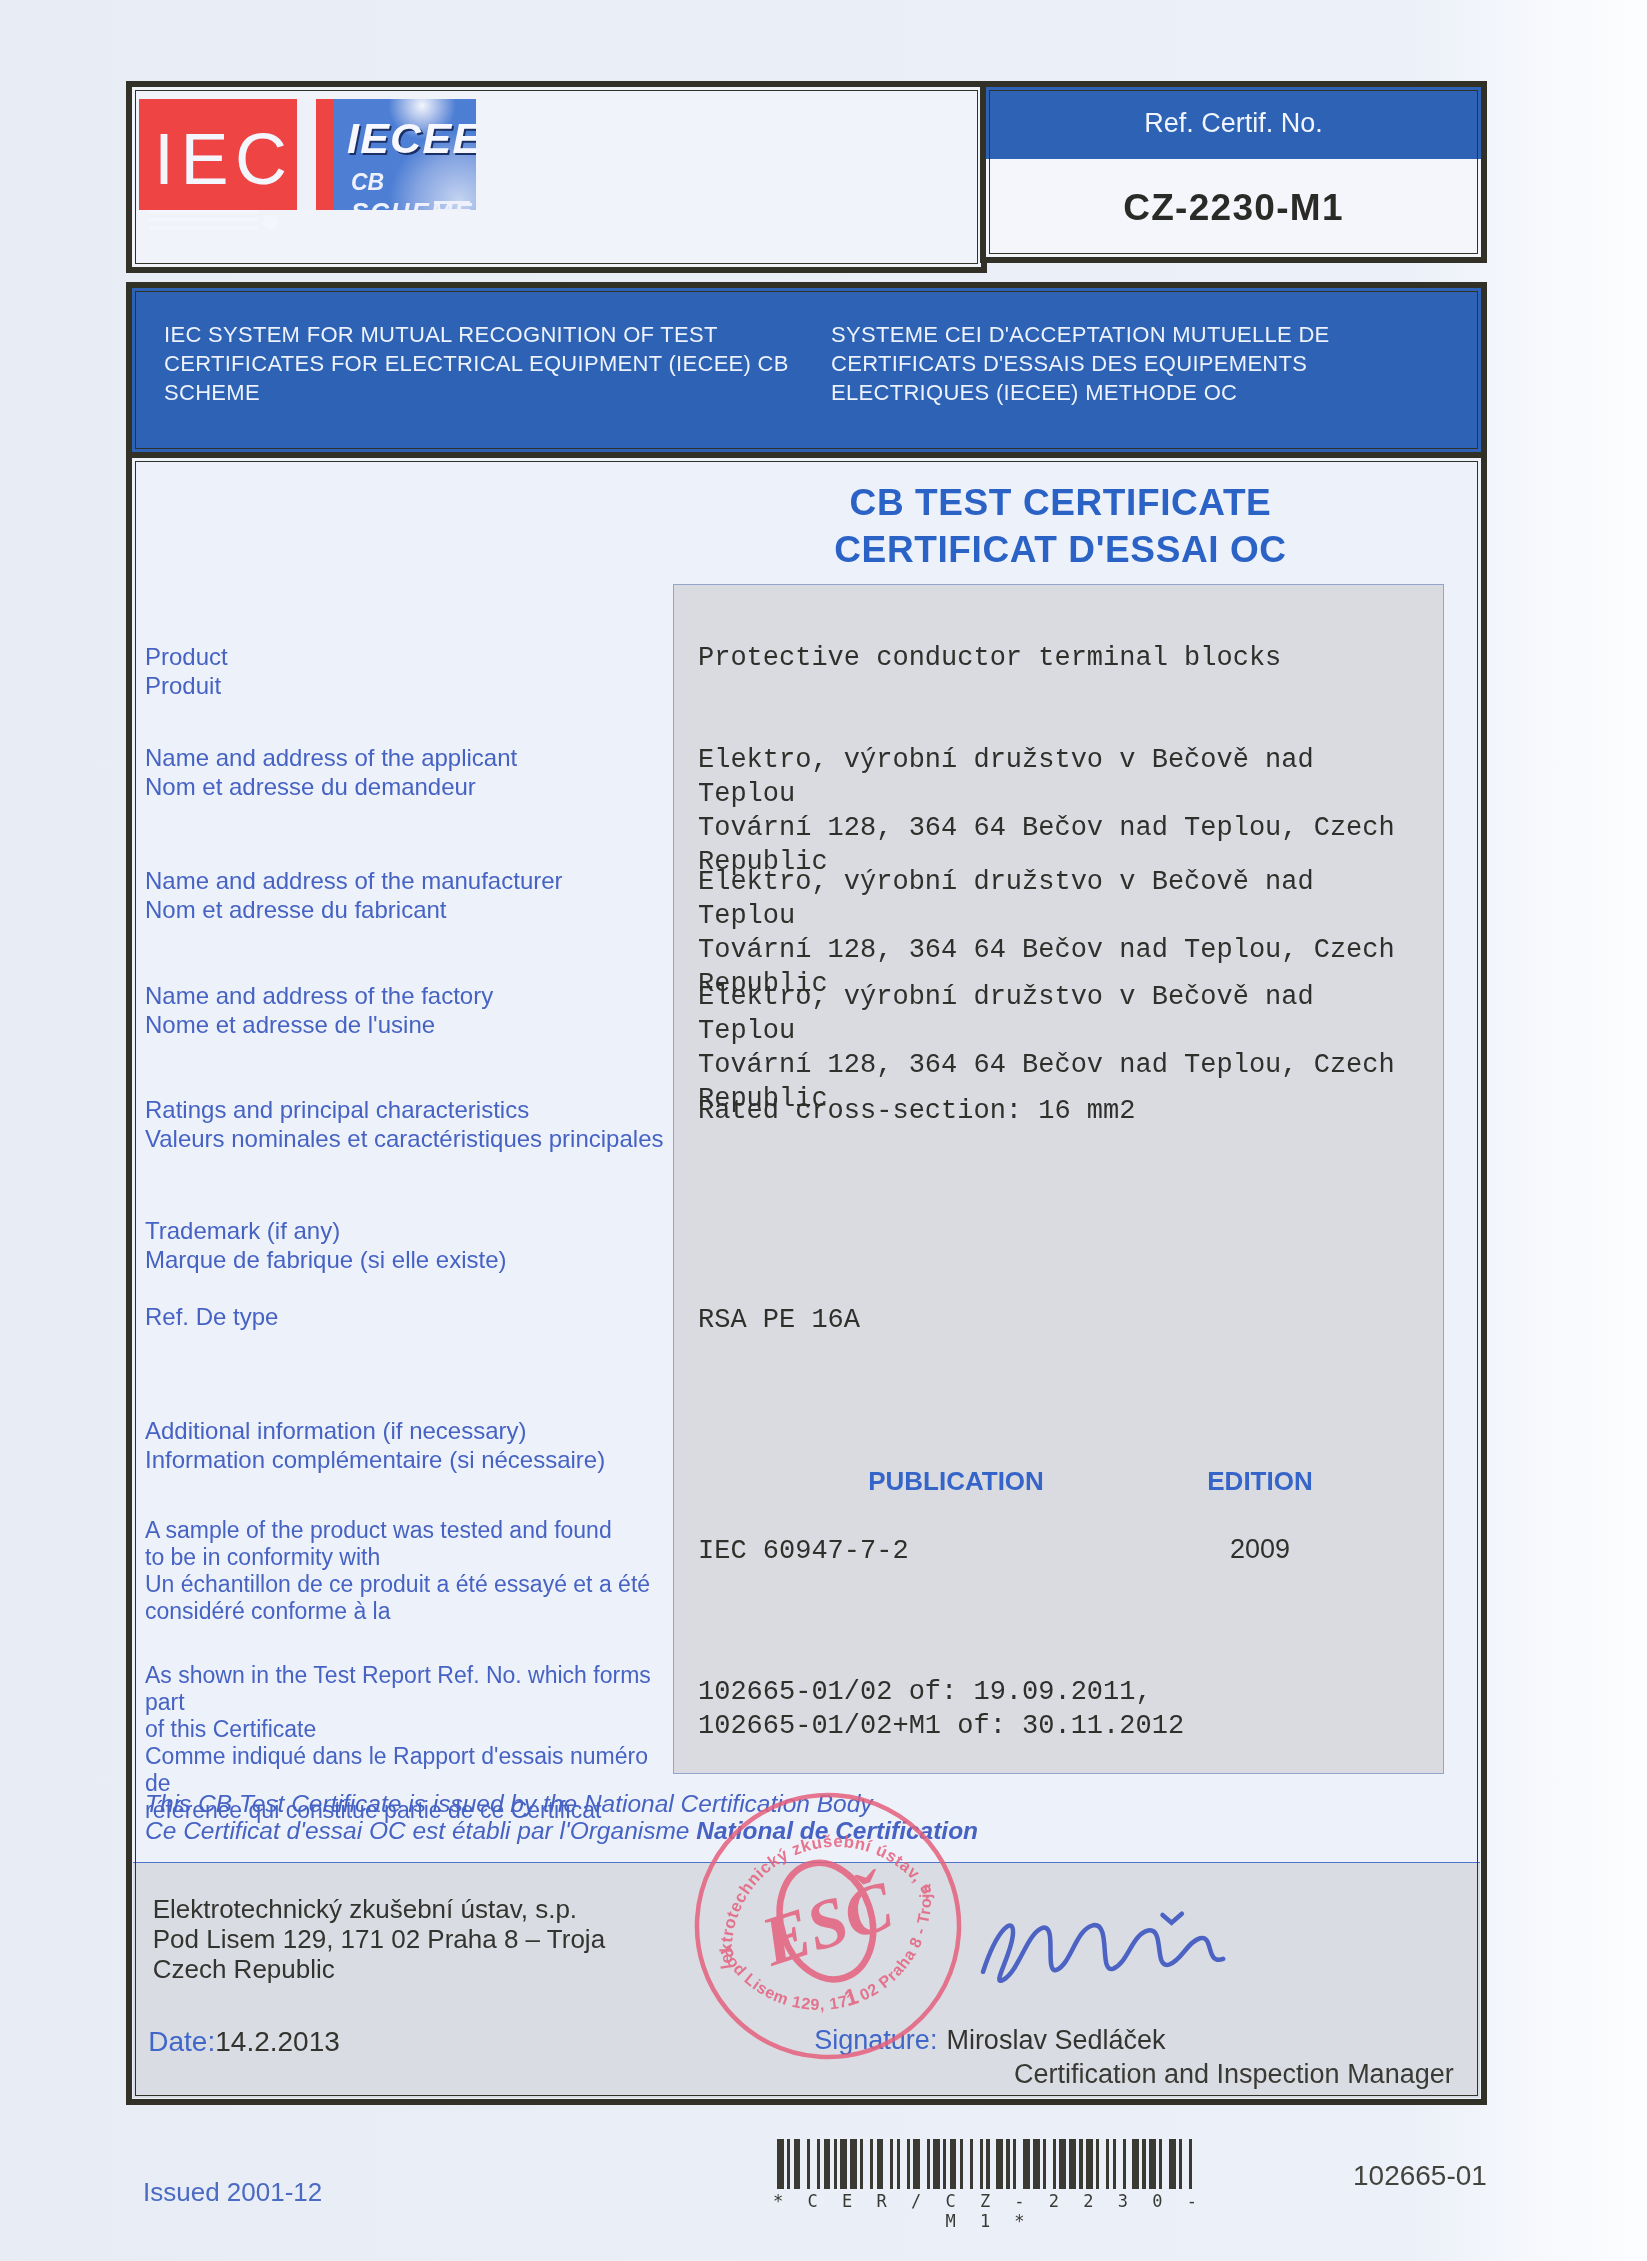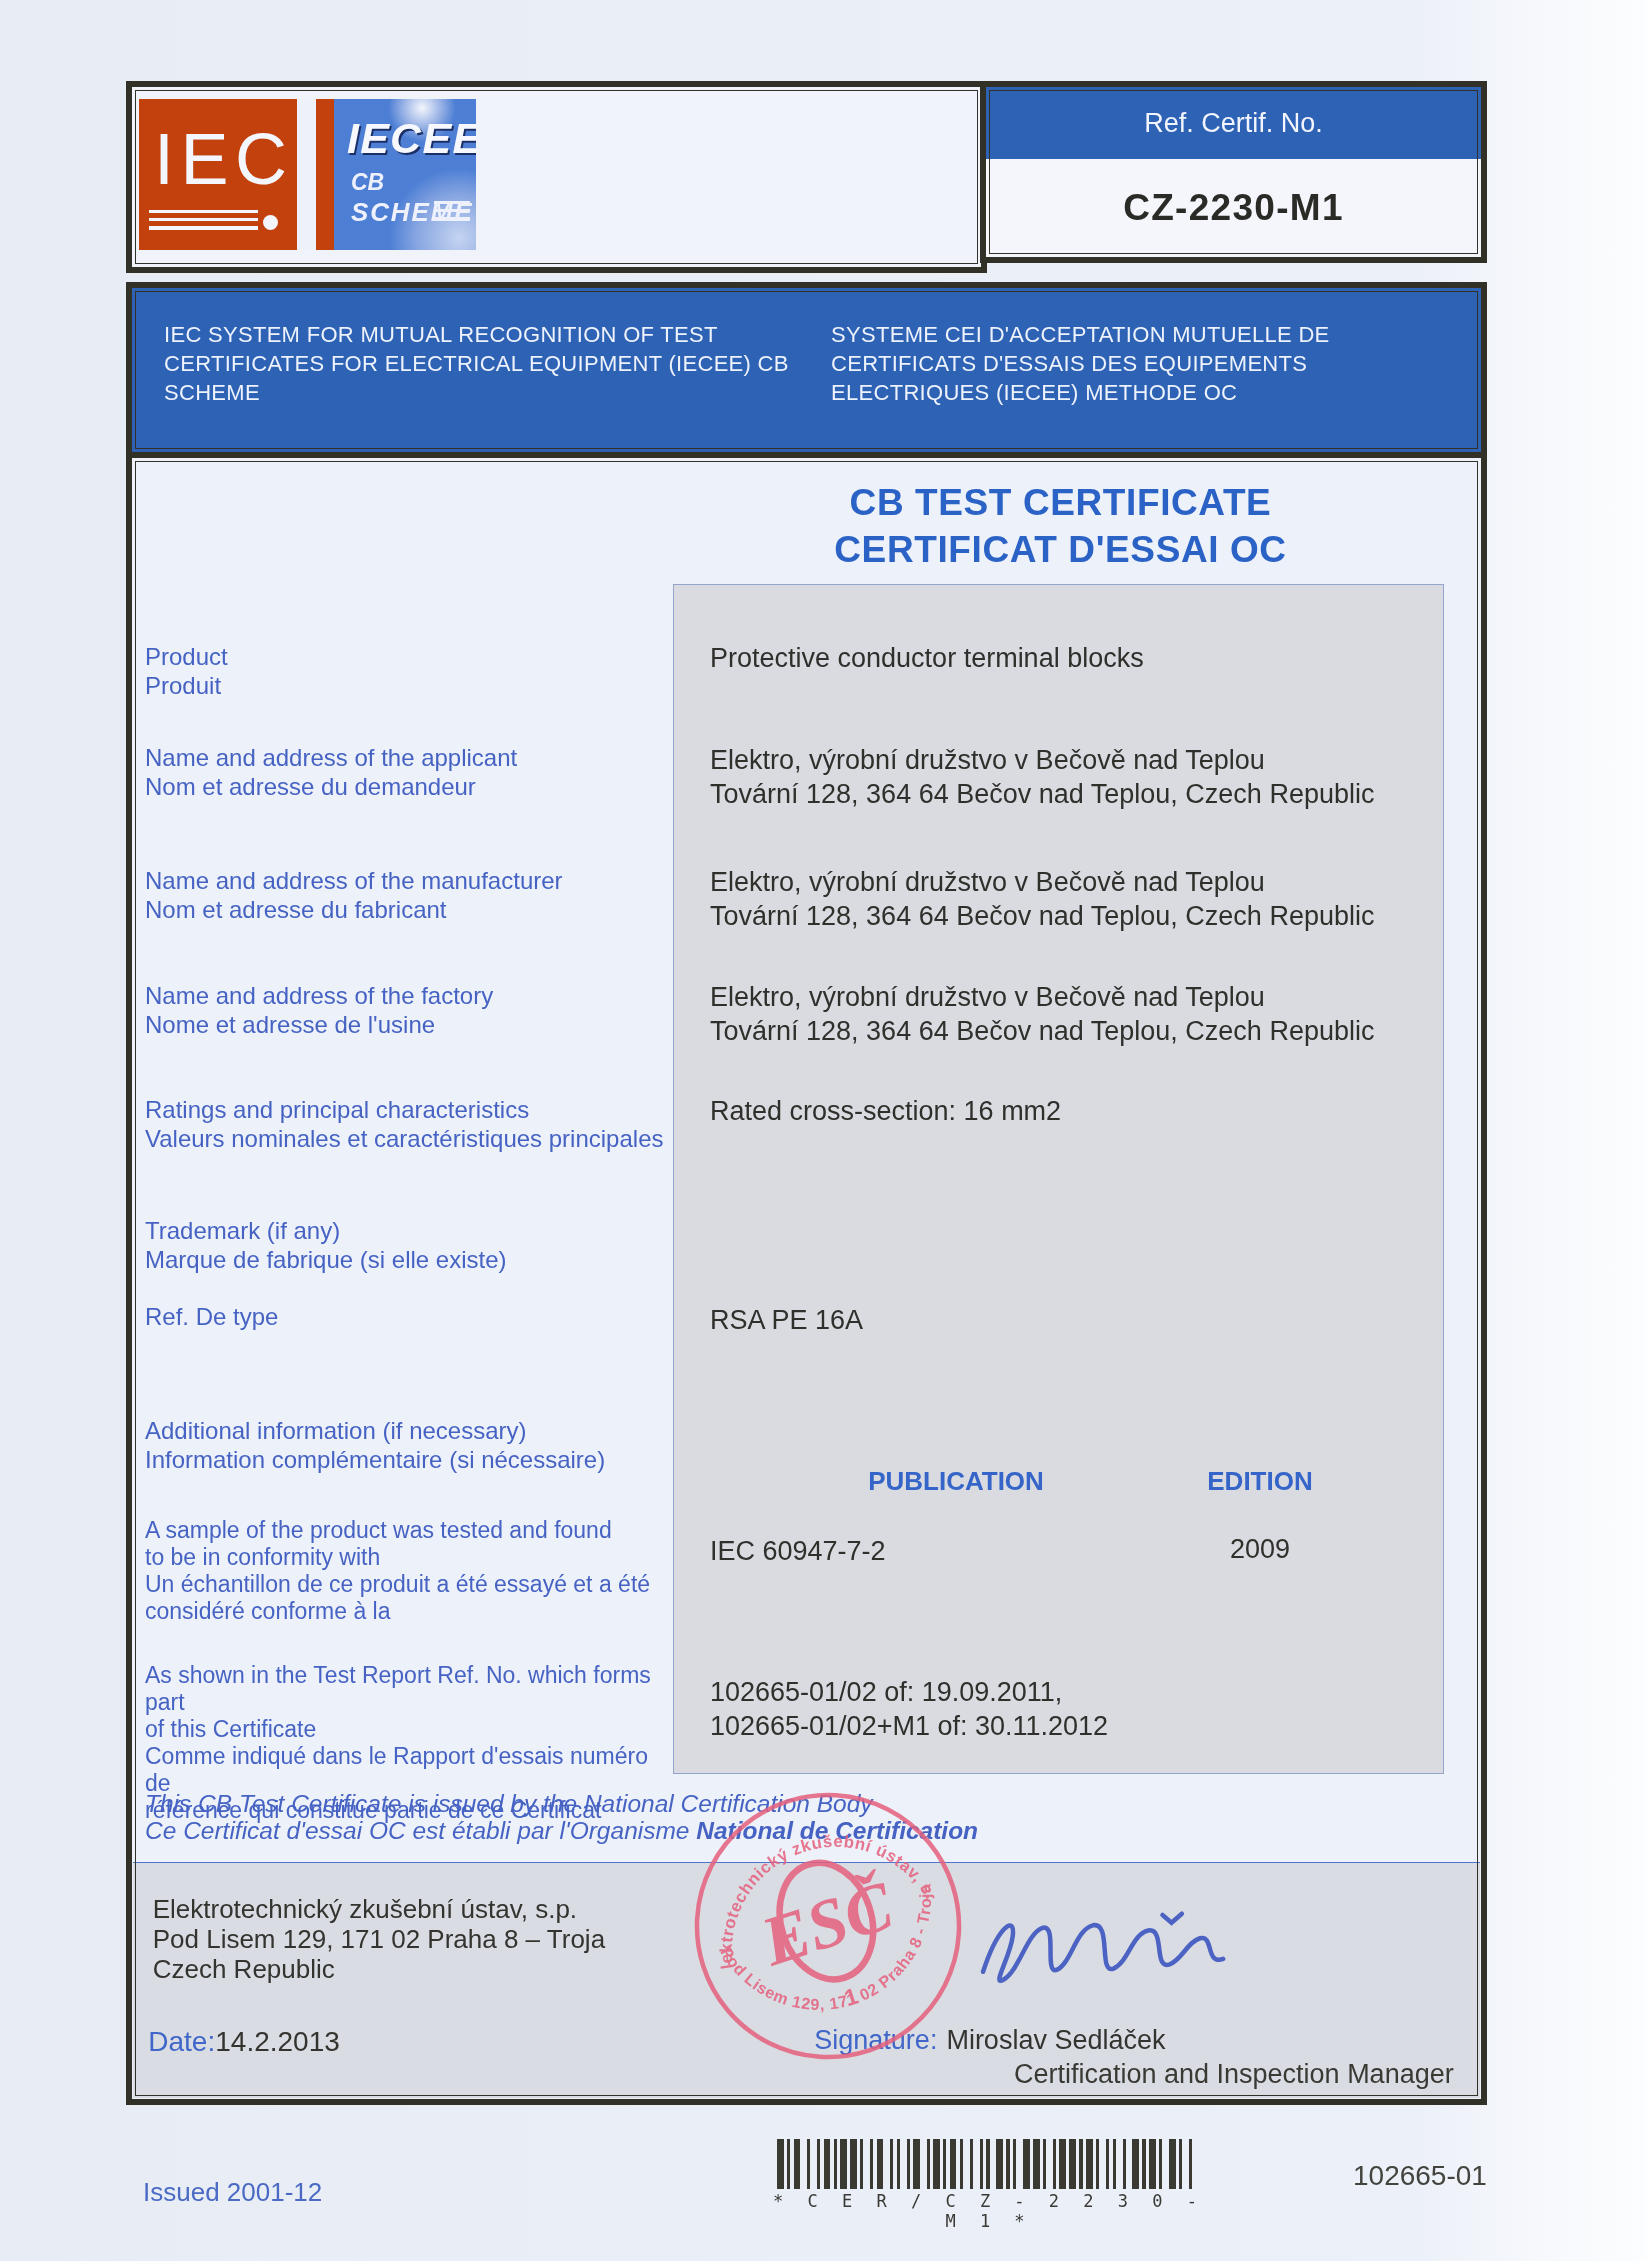--- a/index.html
+++ b/index.html
@@ -16,21 +16,21 @@
   .page{
     position:relative;width:1647px;height:2261px;overflow:hidden;
     background:linear-gradient(90deg,#e8ecf5 0%,#ecf0f8 86%,#f6f8fc 93%,#fcfdfe 100%);
   }
   
   .dframe{position:absolute;border:6.5px solid var(--frame);background:#eef1f9;}
   .dframe::before{content:'';position:absolute;inset:2.6px;border:1.9px solid var(--frame);pointer-events:none;z-index:5;}
 
   
   .logo-frame{left:126px;top:81px;width:849px;height:180px;background:#f0f3fa;}
-  .logo-box{position:absolute;left:6.5px;top:11.6px;width:337px;height:151px;background:#c2410c;display:flex;}
+  .logo-box{position:absolute;left:6.5px;top:11.6px;width:337px;height:111px;background:#ef4444;display:flex;}
   .iec-panel{position:relative;width:158px;height:100%;}
   .iec-word{position:absolute;left:15.5px;top:24.5px;color:#f4f6fd;font-size:72px;font-weight:500;letter-spacing:6.5px;line-height:1;}
   .iec-lines{position:absolute;left:10.3px;top:111px;width:109px;}
   .iec-lines .ln{height:3.2px;background:#f4f6fd;margin-bottom:5.2px;}
   .iec-dot{position:absolute;left:124px;top:116px;width:15.5px;height:15.5px;border-radius:50%;background:#f4f6fd;}
   .logo-divider{width:19.4px;height:100%;background:#eef1f9;}
   .iecee-panel{position:relative;flex:1;height:100%;overflow:hidden;
     background:radial-gradient(circle 97px at 88% 92%, #b9c2dd 0%, #6d7fb4 45%, #2a4a97 72%),
                radial-gradient(circle 45px at 62% 6%, #f0f2fa 0%, #8a97c2 40%, #2a4a97 75%);
     background-blend-mode:screen;margin-left:18px;}
@@ -54,21 +54,21 @@
   .band-col.fr{left:699px;width:633px;}
 
   
   .main-frame{left:126px;top:452px;width:1349px;height:1641px;background:#edf1f9;}
   .title{position:absolute;left:544px;top:20.7px;width:769px;text-align:center;
     color:var(--title-blue);font-size:37px;font-weight:700;line-height:47px;letter-spacing:0.6px;}
   .gray-box{position:absolute;left:541px;top:126px;width:769px;height:1188px;
     background:#d9dbe1;border:1.3px solid #93a4cd;}
   .lbl{position:absolute;left:13px;color:var(--label-blue);font-size:24px;line-height:29px;width:523px;}
   .lbl.small{font-size:23px;line-height:27px;}
-  .val{position:absolute;left:36px;color:var(--ink);font-size:27px;line-height:34px;width:723px;}
+  .val{position:absolute;left:24px;color:var(--ink);font-size:27px;line-height:34px;width:723px;font-family:Liberation Mono, monospace;}
   .pub-head{position:absolute;color:#3565c8;font-size:26px;font-weight:700;text-align:center;width:258px;}
   .num-cell{position:absolute;text-align:center;width:258px;color:var(--ink);font-size:27px;}
 
   .thiscb{position:absolute;left:13px;top:1332px;color:var(--label-blue);font-size:24.5px;line-height:27px;font-style:italic;}
   .thiscb b{font-weight:700;}
 
   .issuer-area{position:absolute;left:1.3px;right:1.3px;top:1404px;bottom:1.3px;
     background:#d9dce2;border-top:1.9px solid #4f74cc;}
   .issuer{position:absolute;left:19.4px;top:31px;color:#33332f;font-size:26px;line-height:30px;}
   .date-line{position:absolute;left:15px;top:163px;font-size:28px;}

